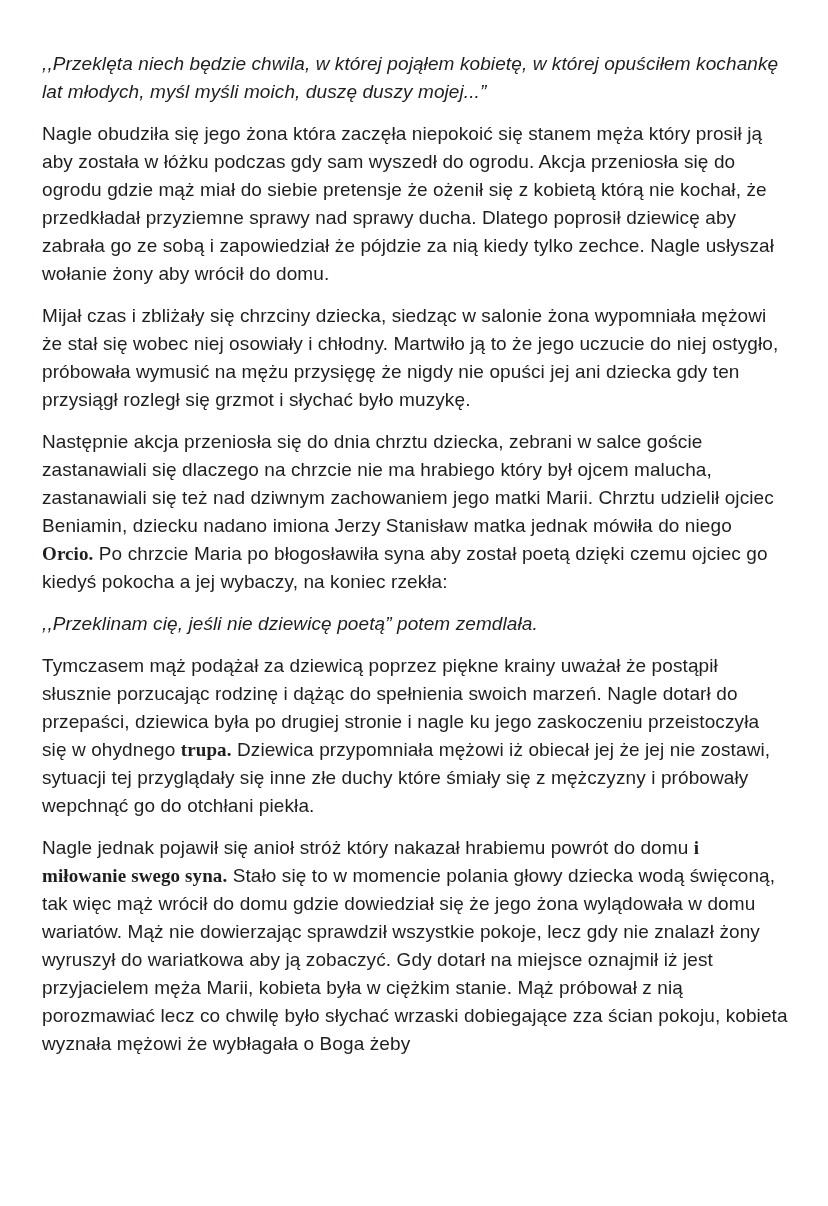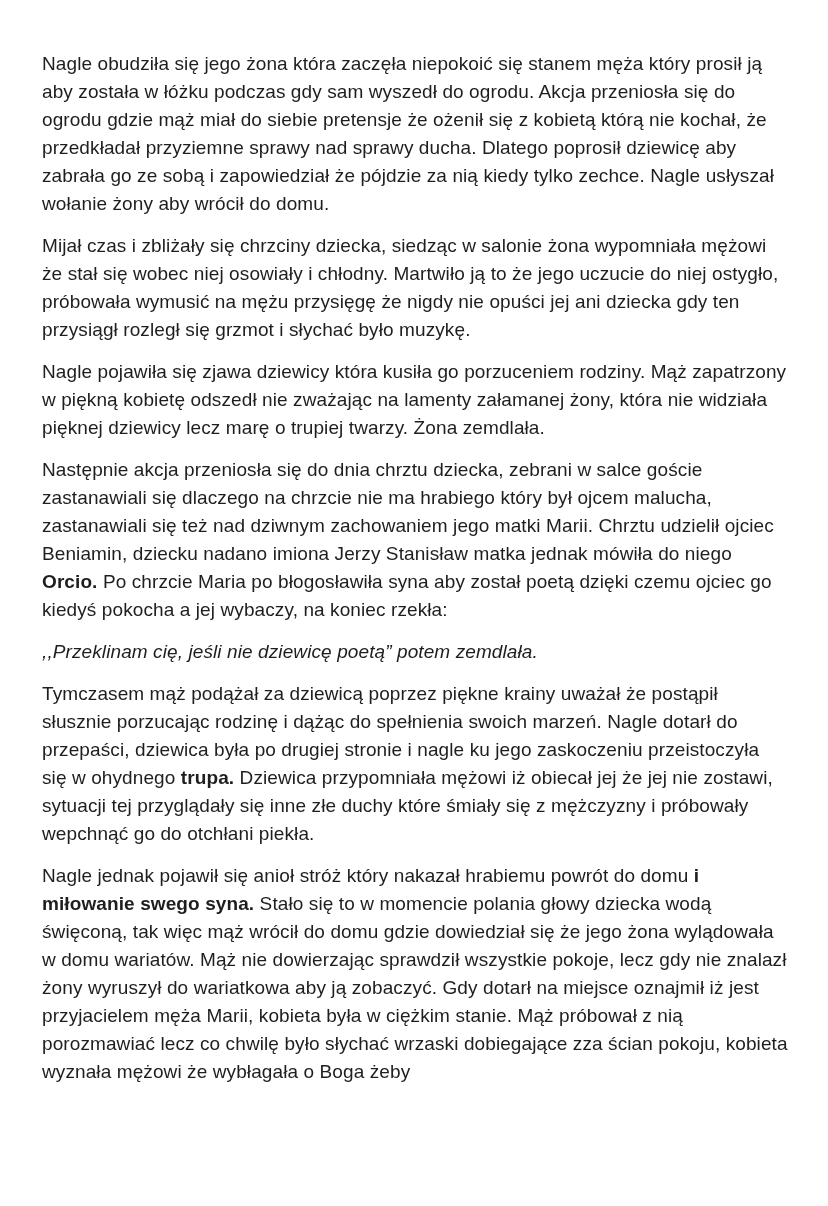--- a/index.html
+++ b/index.html
@@ -24,28 +24,29 @@
     text-align: left;
   }
   .para {
     margin: 0 0 14px 0;
   }
   .para.italic {
     font-style: italic;
   }
   .para strong {
     font-weight: 700;
+    font-family: Liberation Serif, serif;
   }
 </style>
 </head>
 <body>
 
 <div class="doc">
   <div id="document-body" style="color: rgb(29, 30, 32);">
+      <p class="para italic"><span>,,Przeklęta niech będzie chwila, w której pojąłem kobietę, w której opuściłem kochankę lat młodych, myśl myśli moich, duszę duszy mojej...”</span></p>
       <p class="para"><span>Nagle obudziła się jego żona która zaczęła niepokoić się stanem męża który prosił ją aby została w łóżku podczas gdy sam wyszedł do ogrodu. Akcja przeniosła się do ogrodu gdzie mąż miał do siebie pretensje że ożenił się z kobietą którą nie kochał, że przedkładał przyziemne sprawy nad sprawy ducha. Dlatego poprosił dziewicę aby zabrała go ze sobą i zapowiedział że pójdzie za nią kiedy tylko zechce. Nagle usłyszał wołanie żony aby wrócił do domu.</span></p>
       <p class="para"><span>Mijał czas i zbliżały się chrzciny dziecka, siedząc w salonie żona wypomniała mężowi że stał się wobec niej osowiały i chłodny. Martwiło ją to że jego uczucie do niej ostygło, próbowała wymusić na mężu przysięgę że nigdy nie opuści jej ani dziecka gdy ten przysiągł rozległ się grzmot i słychać było muzykę.</span></p>
-      <p class="para"><span>Nagle pojawiła się zjawa dziewicy która kusiła go porzuceniem rodziny. Mąż zapatrzony w piękną kobietę odszedł nie zważając na lamenty załamanej żony, która nie widziała pięknej dziewicy lecz marę o trupiej twarzy. Żona zemdlała.</span></p>
       <p class="para"><span>Następnie akcja przeniosła się do dnia chrztu dziecka, zebrani w salce goście zastanawiali się dlaczego na chrzcie nie ma hrabiego który był ojcem malucha, zastanawiali się też nad dziwnym zachowaniem jego matki Marii. Chrztu udzielił ojciec Beniamin, dziecku nadano imiona Jerzy Stanisław matka jednak mówiła do niego </span><strong>Orcio.</strong><span> Po chrzcie Maria po błogosławiła syna aby został poetą dzięki czemu ojciec go kiedyś pokocha a jej wybaczy, na koniec rzekła:</span></p>
       <p class="para italic"><span>,,Przeklinam cię, jeśli nie dziewicę poetą” potem zemdlała.</span></p>
       <p class="para"><span>Tymczasem mąż podążał za dziewicą poprzez piękne krainy uważał że postąpił słusznie porzucając rodzinę i dążąc do spełnienia swoich marzeń. Nagle dotarł do przepaści, dziewica była po drugiej stronie i nagle ku jego zaskoczeniu przeistoczyła się w ohydnego </span><strong>trupa.</strong><span> Dziewica przypomniała mężowi iż obiecał jej że jej nie zostawi, sytuacji tej przyglądały się inne złe duchy które śmiały się z mężczyzny i próbowały wepchnąć go do otchłani piekła.</span></p>
       <p class="para"><span>Nagle jednak pojawił się anioł stróż który nakazał hrabiemu powrót do domu </span><strong>i miłowanie swego syna.</strong><span> Stało się to w momencie polania głowy dziecka wodą święconą, tak więc mąż wrócił do domu gdzie dowiedział się że jego żona wylądowała w domu wariatów. Mąż nie dowierzając sprawdził wszystkie pokoje, lecz gdy nie znalazł żony wyruszył do wariatkowa aby ją zobaczyć. Gdy dotarł na miejsce oznajmił iż jest przyjacielem męża Marii, kobieta była w ciężkim stanie. Mąż próbował z nią porozmawiać lecz co chwilę było słychać wrzaski dobiegające zza ścian pokoju, kobieta wyznała mężowi że wybłagała o Boga żeby</span></p>
     </div>
 </div>
 
 </body></html>

